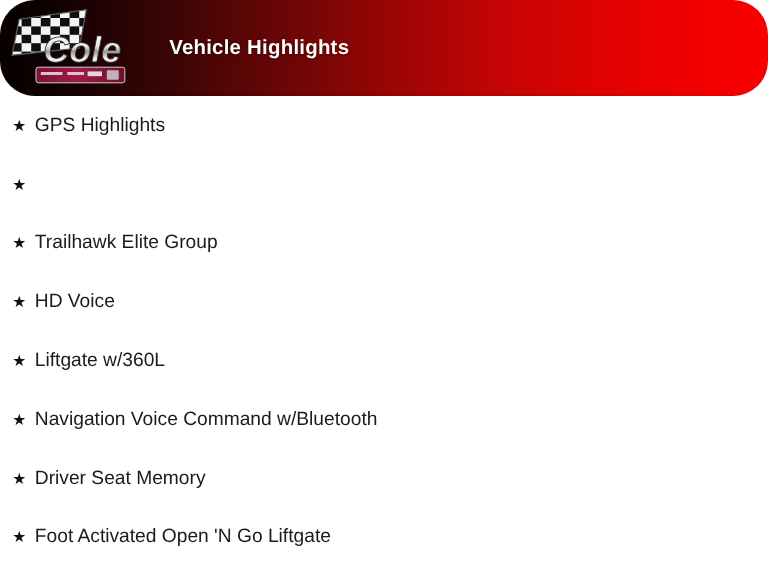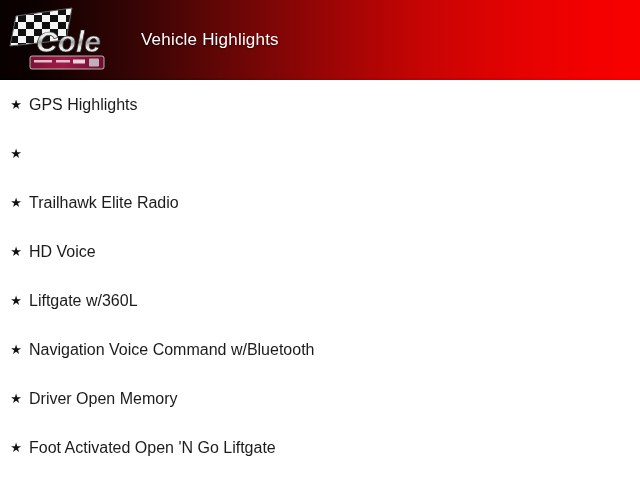--- a/index.html
+++ b/index.html
@@ -29,20 +29,21 @@
         #090000 0%,
         #0d0101 6%,
         #3a0505 22%,
         #6e0606 38%,
         #9d0505 52%,
         #c70404 66%,
         #e30202 80%,
         #f30000 92%,
         #f80000 100%);
     overflow: hidden;
+    border-radius: 29px;
   }
   .header-shadow {
     position: absolute;
     left: 0;
     bottom: 0;
     width: 640px;
     height: 2px;
     background: linear-gradient(to right, rgba(0,0,0,0.55), rgba(130,0,0,0.35), rgba(210,0,0,0.25));
   }
 
@@ -55,21 +56,21 @@
     height: 68px;
   }
   .logo svg { display: block; }
 
   
   .header-title {
     position: absolute;
     left: 141px;
     top: 30px;
     font-size: 17px;
-    font-weight: normal;
+    font-weight: bold;
     color: #ffffff;
     letter-spacing: 0.2px;
     text-shadow: 0 1px 2px rgba(0,0,0,0.55);
     white-space: nowrap;
   }
 
   
   .highlights {
     position: absolute;
     left: 0;
@@ -181,37 +182,37 @@
   <ul class="highlights">
     <li class="highlight-item">
       <span class="bullet">★</span>
       <span class="label">GPS Highlights</span>
     </li>
     <li class="highlight-item">
       <span class="bullet">★</span>
     </li>
     <li class="highlight-item">
       <span class="bullet">★</span>
-      <span class="label">Trailhawk Elite Radio</span>
+      <span class="label">Trailhawk Elite Group</span>
     </li>
     <li class="highlight-item">
       <span class="bullet">★</span>
       <span class="label">HD Voice</span>
     </li>
     <li class="highlight-item">
       <span class="bullet">★</span>
       <span class="label">Liftgate w/360L</span>
     </li>
     <li class="highlight-item">
       <span class="bullet">★</span>
       <span class="label">Navigation Voice Command w/Bluetooth</span>
     </li>
     <li class="highlight-item">
       <span class="bullet">★</span>
-      <span class="label">Driver Open Memory</span>
+      <span class="label">Driver Seat Memory</span>
     </li>
     <li class="highlight-item">
       <span class="bullet">★</span>
       <span class="label">Foot Activated Open 'N Go Liftgate</span>
     </li>
   </ul>
 
 </div>
 
 </body></html>

